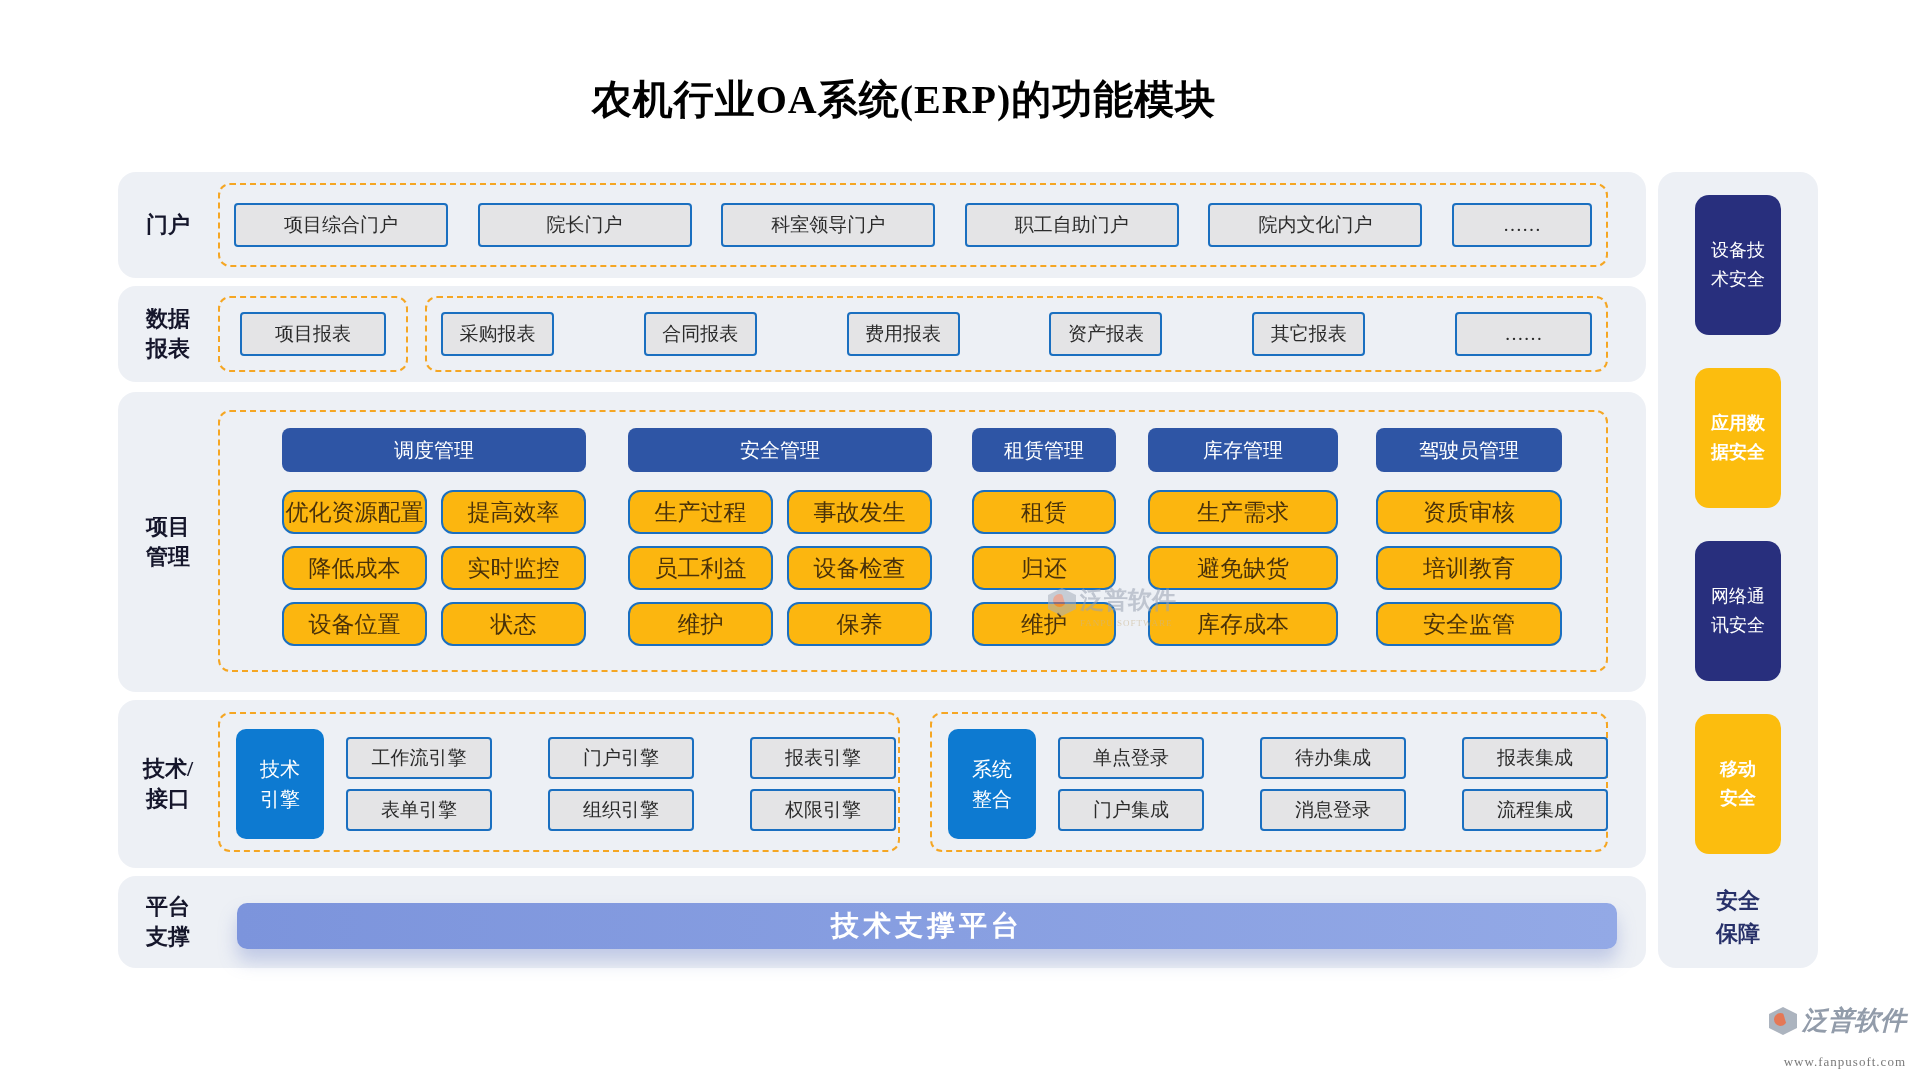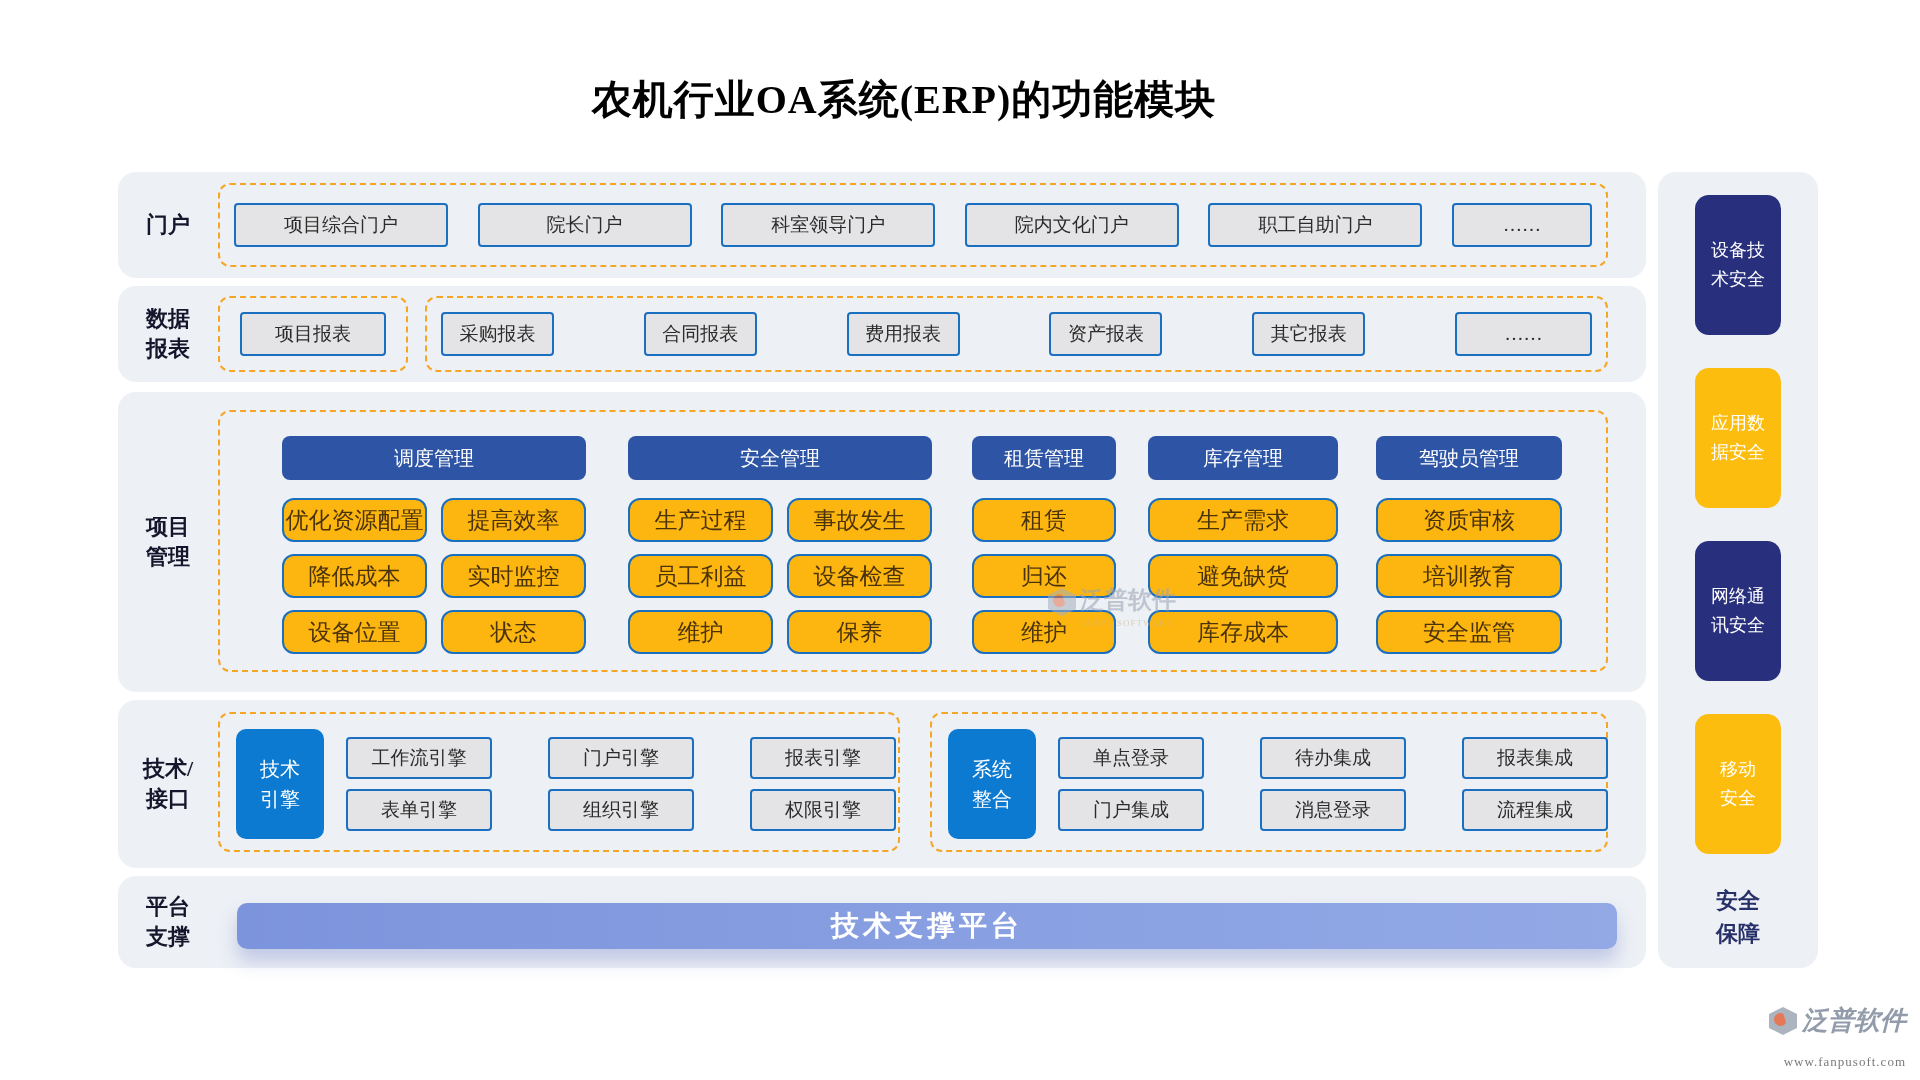--- a/index.html
+++ b/index.html
@@ -32,21 +32,21 @@
   .w140{flex:0 0 140px;}
   
   .group-rep1{left:100px;top:10px;width:190px;height:76px;display:flex;align-items:center;justify-content:center;}
   .group-rep1 .gbox{width:146px;}
   .group-rep2{left:307px;top:10px;width:1183px;height:76px;display:flex;align-items:center;
               justify-content:space-between;padding:0 14px;}
   .group-rep2 .gbox{width:113px;}
   
   .group-pm{left:100px;top:18px;width:1390px;height:262px;}
   .pm-col{position:absolute;top:0;}
-  .pm-header{box-sizing:border-box;height:44px;margin-top:24px;background:var(--header-blue,#2E55A5);
+  .pm-header{box-sizing:border-box;height:44px;margin-top:16px;background:var(--header-blue,#2E55A5);
              border-radius:8px;display:flex;align-items:center;justify-content:center;
              color:#fff;font-size:20px;}
   .pm-grid{display:grid;margin-top:18px;gap:12px 14px;}
   .cols2{grid-template-columns:1fr 1fr;}
   .cols1{grid-template-columns:1fr;}
   
   .tech-group{top:12px;height:140px;}
   .badge{position:absolute;left:16px;top:15px;width:88px;height:110px;background:var(--engine-blue,#0D7AD1);
          border-radius:10px;display:flex;align-items:center;justify-content:center;color:#fff;
          font-size:20px;white-space:pre-line;text-align:center;line-height:1.5;}
@@ -59,21 +59,21 @@
                 display:flex;align-items:center;justify-content:center;color:#fff;
                 font-size:28px;font-weight:bold;letter-spacing:4px;
                 box-shadow:0 12px 18px rgba(110,130,200,.35);}
   
   .sec-panel{position:absolute;left:1658px;top:172px;width:160px;height:796px;
              background:var(--panel-bg,#EDF0F5);border-radius:18px;}
   .sec-item{width:86px;height:140px;margin:0 auto;border-radius:14px;display:flex;align-items:center;
             justify-content:center;color:#fff;font-size:18px;white-space:pre-line;
             text-align:center;line-height:1.6;}
   .sec-navy{background:var(--security-navy,#282F7D);}
-  .sec-yellow{background:var(--security-yellow,#FCBD0E);}
+  .sec-yellow{background:var(--security-yellow,#FCBD0E);font-weight:bold;}
   .sec-stack{display:flex;flex-direction:column;gap:33px;padding-top:23px;}
   .sec-footer{margin-top:30px;text-align:center;font-size:22px;font-weight:bold;color:#273069;
               white-space:pre-line;line-height:1.5;}
   
   .logo-mark{width:28px;height:28px;background:#A8B0BC;position:relative;flex:0 0 auto;
              clip-path:polygon(50% 0,100% 25%,100% 75%,50% 100%,0 75%,0 25%);}
   .logo-mark::after{content:"";position:absolute;left:5px;top:6px;width:13px;height:13px;
              background:#E4714E;border-radius:50%;clip-path:polygon(0 0,70% 0,100% 100%,0 100%);}
   .wm-center{position:absolute;left:1048px;top:588px;display:flex;align-items:flex-start;gap:4px;
              opacity:.55;z-index:5;}
@@ -90,22 +90,22 @@
 <div class="page">
 
   <h1 class="title">农机行业OA系统(ERP)的功能模块</h1>
 
   <section class="panel row1">
     <div class="row-label">门户</div>
     <div class="dashed group-portal">
       <div class="gbox w214">项目综合门户</div>
       <div class="gbox w214">院长门户</div>
       <div class="gbox w214">科室领导门户</div>
+      <div class="gbox w214">职工自助门户</div>
       <div class="gbox w214">院内文化门户</div>
-      <div class="gbox w214">职工自助门户</div>
       <div class="gbox w140">……</div>
     </div>
   </section>
 
   <section class="panel row2">
     <div class="row-label">数据
 报表</div>
     <div class="dashed group-rep1">
       <div class="gbox">项目报表</div>
     </div>

